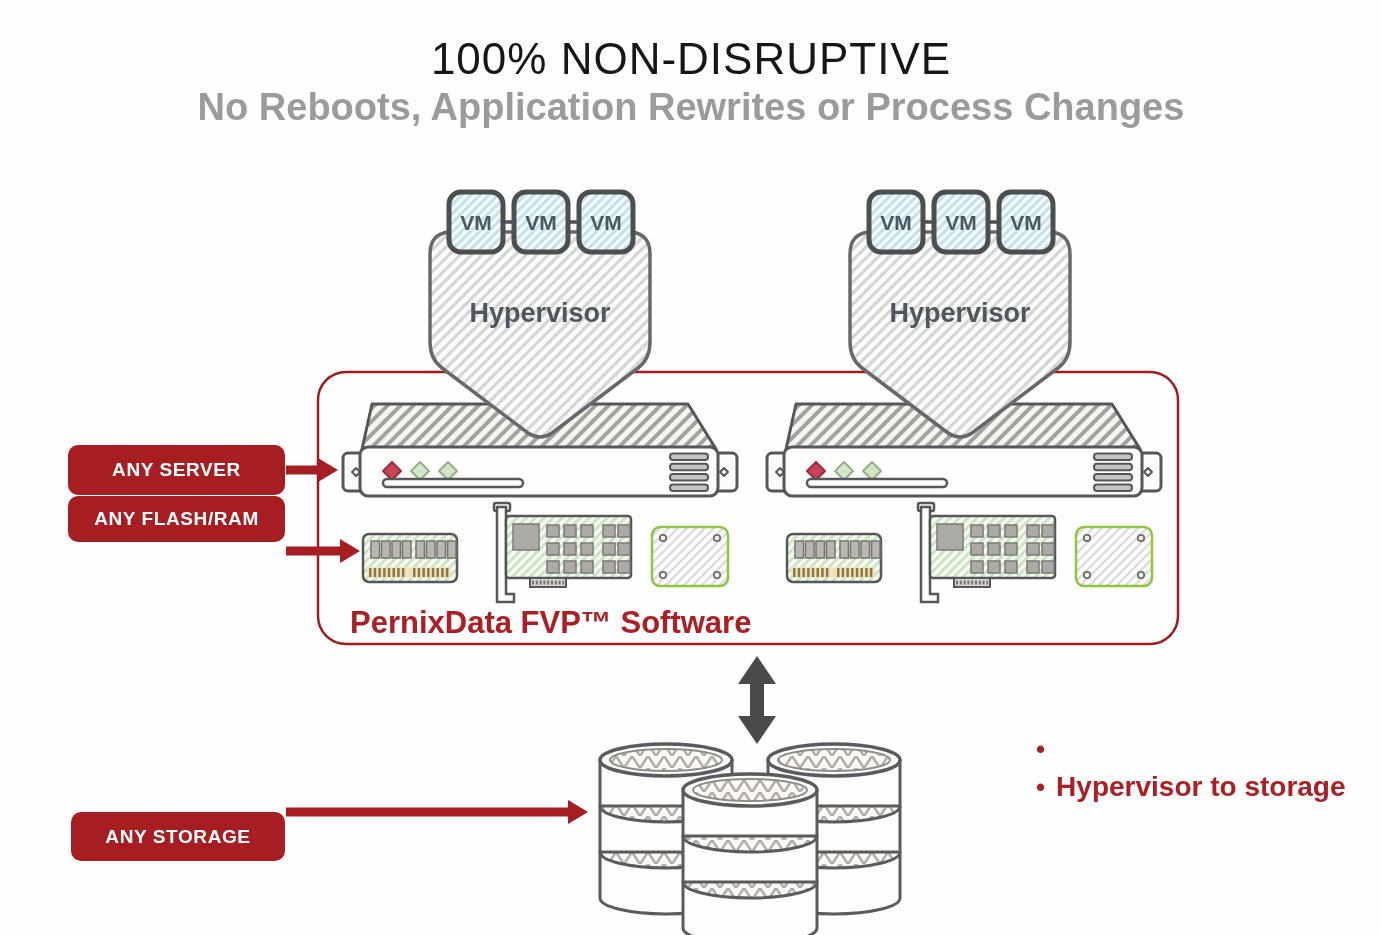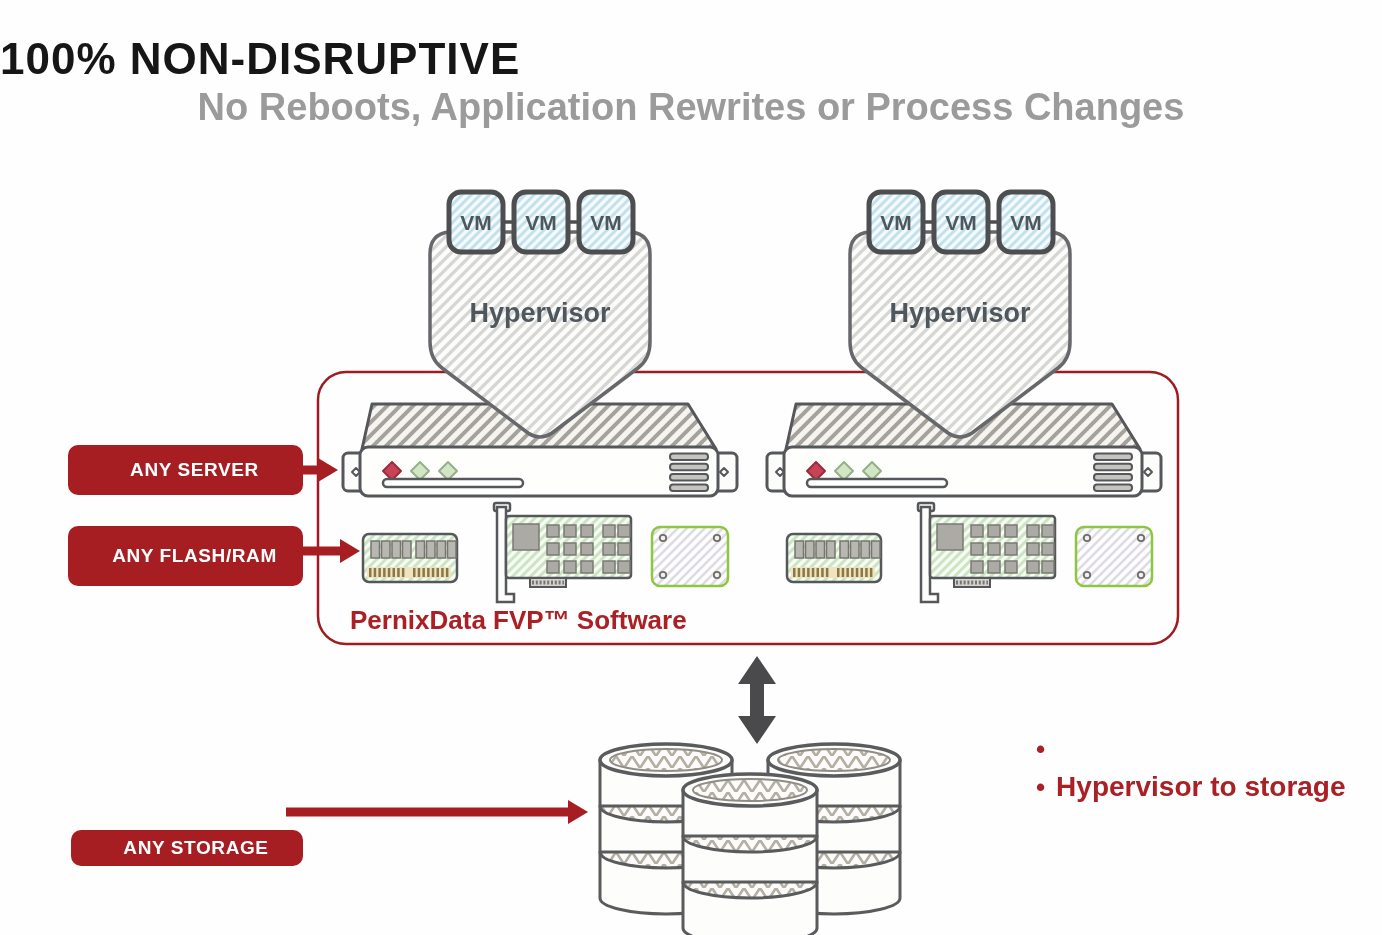--- a/index.html
+++ b/index.html
@@ -8,38 +8,38 @@
     --subtitle-gray:#9B9B9B;
     --sketch-gray:#55575A;
   }
   html,body{margin:0;padding:0;background:#fff;}
   .stage{
     position:relative;width:1382px;height:935px;background:#FEFEFE;
     font-family:"Liberation Sans",sans-serif;overflow:hidden;
   }
   .stage svg{position:absolute;left:0;top:0;}
   .title{
-    position:absolute;left:0;top:34px;width:100%;text-align:left;
-    font-size:44px;font-weight:700;letter-spacing:1px;color:#161616;
+    position:absolute;left:0;top:34px;width:100%;text-align:center;
+    font-size:44px;font-weight:400;letter-spacing:1px;color:#161616;
   }
   .subtitle{
     position:absolute;left:0;top:86px;width:100%;text-align:center;
     font-size:38px;font-weight:700;color:var(--subtitle-gray);
   }
   .btn{
     position:absolute;display:flex;align-items:center;justify-content:center;
     background:var(--accent-red);color:#fff;border-radius:10px;
-    font-size:19px;font-weight:700;letter-spacing:.6px;padding-left:18px;
+    font-size:19px;font-weight:700;letter-spacing:.6px;
   }
   .btn-server{left:68px;top:445px;width:217px;height:50px;}
-  .btn-flash{left:68px;top:526px;width:217px;height:60px;text-align:center;}
-  .btn-storage{left:71px;top:830px;width:214px;height:36px;}
+  .btn-flash{left:68px;top:496px;width:217px;height:46px;text-align:center;}
+  .btn-storage{left:71px;top:812px;width:214px;height:49px;}
   .software{
     position:absolute;left:350px;top:605px;
-    font-size:26px;font-weight:700;color:var(--text-red);
+    font-size:31px;font-weight:700;color:var(--text-red);
   }
   .benefits{position:absolute;left:1036px;top:731px;color:var(--text-red);}
   .benefit{display:flex;align-items:baseline;gap:11px;font-size:28px;font-weight:700;line-height:37px;}
   .benefit .dot{font-size:26px;}
 </style>
 </head>
 <body>
 
 <div class="stage">
 

